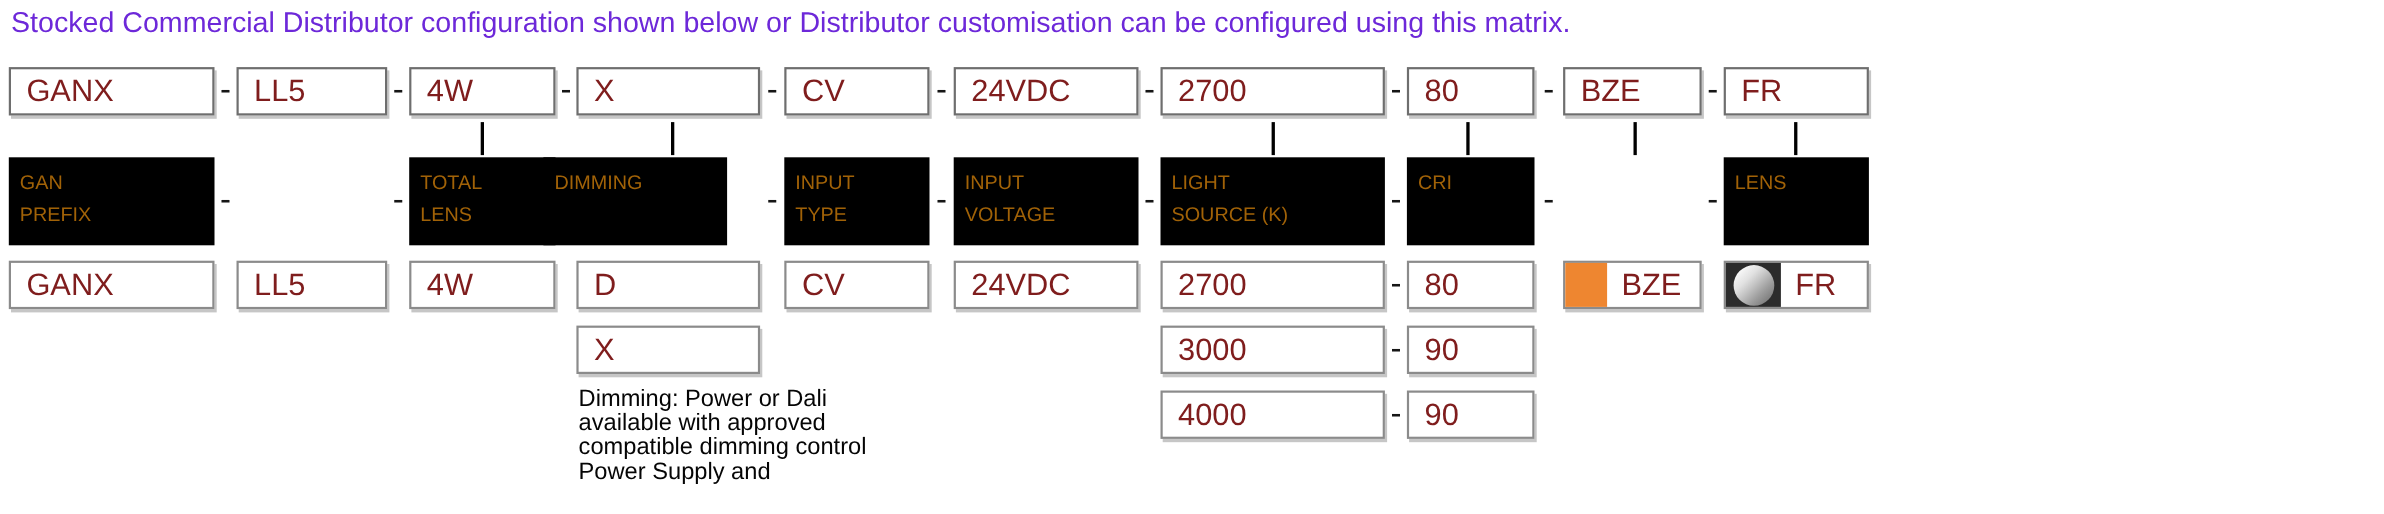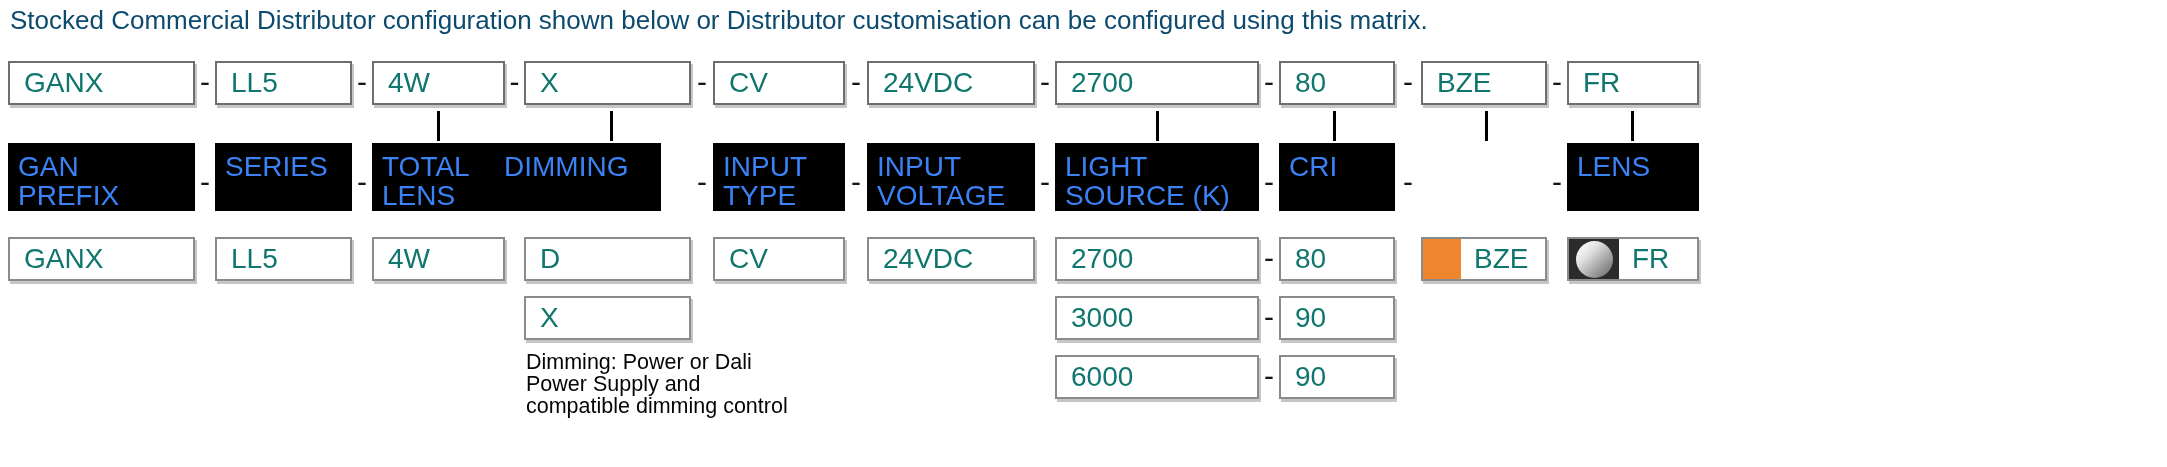--- a/index.html
+++ b/index.html
@@ -15,51 +15,51 @@
     overflow: hidden;
     font-family: "Liberation Sans", "DejaVu Sans", sans-serif;
     color: #000000;
   }
   .intro {
     position: absolute;
     left: 10px;
     top: 5px;
     font-size: 26px;
     line-height: 30px;
-    color: #0c4a6e;
+    color: #6d28d9;
     white-space: nowrap;
   }
   
   .code-box {
     position: absolute;
     box-sizing: border-box;
     height: 44px;
     background: #ffffff;
     border: 2px solid #6e6e6e;
     box-shadow: 2px 3px 0 #c6c6c6;
     display: flex;
     align-items: center;
     padding-left: 14px;
     font-size: 28px;
-    color: #0f766e;
+    color: #7f1d1d;
   }
   .opt { border-color: #8b8b8b; }
   .r1 { top: 61px; }
   .o1 { top: 237px; }
   .o2 { top: 296px; }
   .o3 { top: 355px; }
   
   .header-box {
     position: absolute;
     top: 143px;
-    height: 68px;
+    height: 80px;
     box-sizing: border-box;
     background: #000000;
-    color: #3b82f6;
-    font-size: 28px;
+    color: #a16207;
+    font-size: 18px;
     line-height: 29px;
     padding: 9px 6px 0 10px;
     white-space: pre-line;
   }
   
   .dash {
     position: absolute;
     text-align: center;
     font-size: 30px;
     color: #161616;
@@ -141,21 +141,20 @@
   <div class="connector" style="left:437px"></div>
   <div class="connector" style="left:610px"></div>
   <div class="connector" style="left:1156px"></div>
   <div class="connector" style="left:1333px"></div>
   <div class="connector" style="left:1485px"></div>
   <div class="connector" style="left:1631px"></div>
 
   <div class="header-box" style="left:8px;width:187px">GAN
 PREFIX</div>
   <span class="dash hd" style="left:195px;width:20px">-</span>
-  <div class="header-box" style="left:215px;width:137px">SERIES</div>
   <span class="dash hd" style="left:352px;width:20px">-</span>
   <div class="header-box" style="left:372px;width:133px">TOTAL
 LENS</div>
   <span class="dash hd" style="left:505px;width:19px">-</span>
   <div class="header-box" style="left:494px;width:167px">DIMMING</div>
   <span class="dash hd" style="left:691px;width:22px">-</span>
   <div class="header-box" style="left:713px;width:132px">INPUT
 TYPE</div>
   <span class="dash hd" style="left:845px;width:22px">-</span>
   <div class="header-box" style="left:867px;width:168px">INPUT
@@ -189,23 +188,24 @@
       <span class="lens-circle"></span>
     </span>
     <span class="swatch-label">FR</span>
   </div>
 
   <div class="code-box opt o2" style="left:524px;width:167px">X</div>
   <div class="code-box opt o2" style="left:1055px;width:204px">3000</div>
   <span class="dash o2d" style="left:1259px;width:20px">-</span>
   <div class="code-box opt o2" style="left:1279px;width:116px">90</div>
 
-  <div class="code-box opt o3" style="left:1055px;width:204px">6000</div>
+  <div class="code-box opt o3" style="left:1055px;width:204px">4000</div>
   <span class="dash o3d" style="left:1259px;width:20px">-</span>
   <div class="code-box opt o3" style="left:1279px;width:116px">90</div>
 
   <div class="note">
     <div>Dimming: Power or Dali</div>
+    <div>available with approved</div>
+    <div>compatible dimming control</div>
     <div>Power Supply and</div>
-    <div>compatible dimming control</div>
   </div>
 
 </div>
 
 </body></html>

